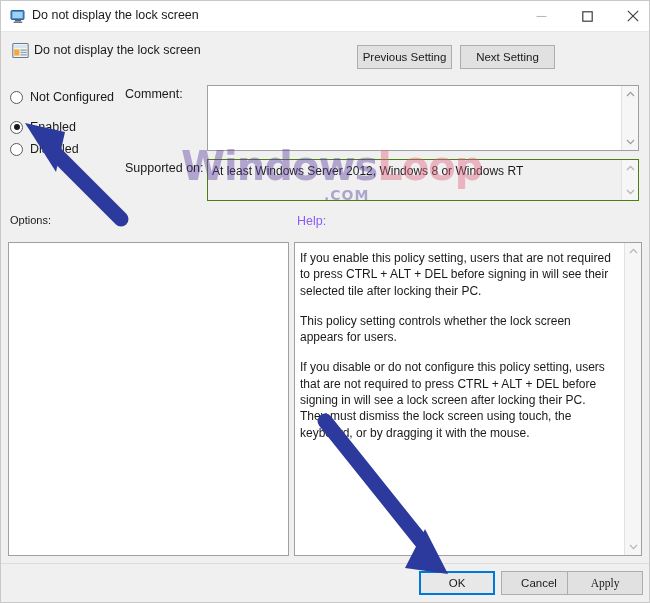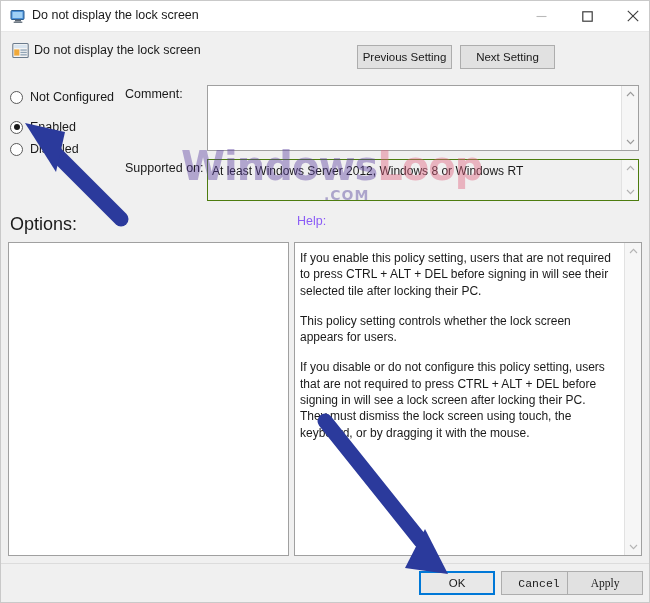--- a/index.html
+++ b/index.html
@@ -196,21 +196,21 @@
     align-items: center;
     justify-content: center;
   }
   .sb-up { top: 0; }
   .sb-dn { bottom: 0; }
 
   
   #options-label {
     position: absolute;
     left: 9px; top: 213px;
-    font-size: 18px;
+    font-size: 11px;
     color: #1a1a1a;
   }
   #help-label {
     position: absolute;
     left: 296px; top: 213px;
     font-size: 12.5px;
     color: #8b5cf6;
   }
 
   
@@ -266,21 +266,21 @@
     color: #1a1a1a;
     box-sizing: border-box;
     padding: 0;
     cursor: default;
   }
   #btn-ok {
     left: 418px;
     border: 2px solid #0078d7;
     background: #e8e8e8;
   }
-  #btn-cancel { left: 500px; font-family: Liberation Mono, monospace; }
+  #btn-cancel { left: 500px; }
   #btn-apply { left: 566px; font-family: Liberation Serif, serif; }
 
   
   #watermark {
     position: absolute;
     left: 180px; top: 142px;
     width: 290px; height: 62px;
     pointer-events: none;
     z-index: 20;
   }

